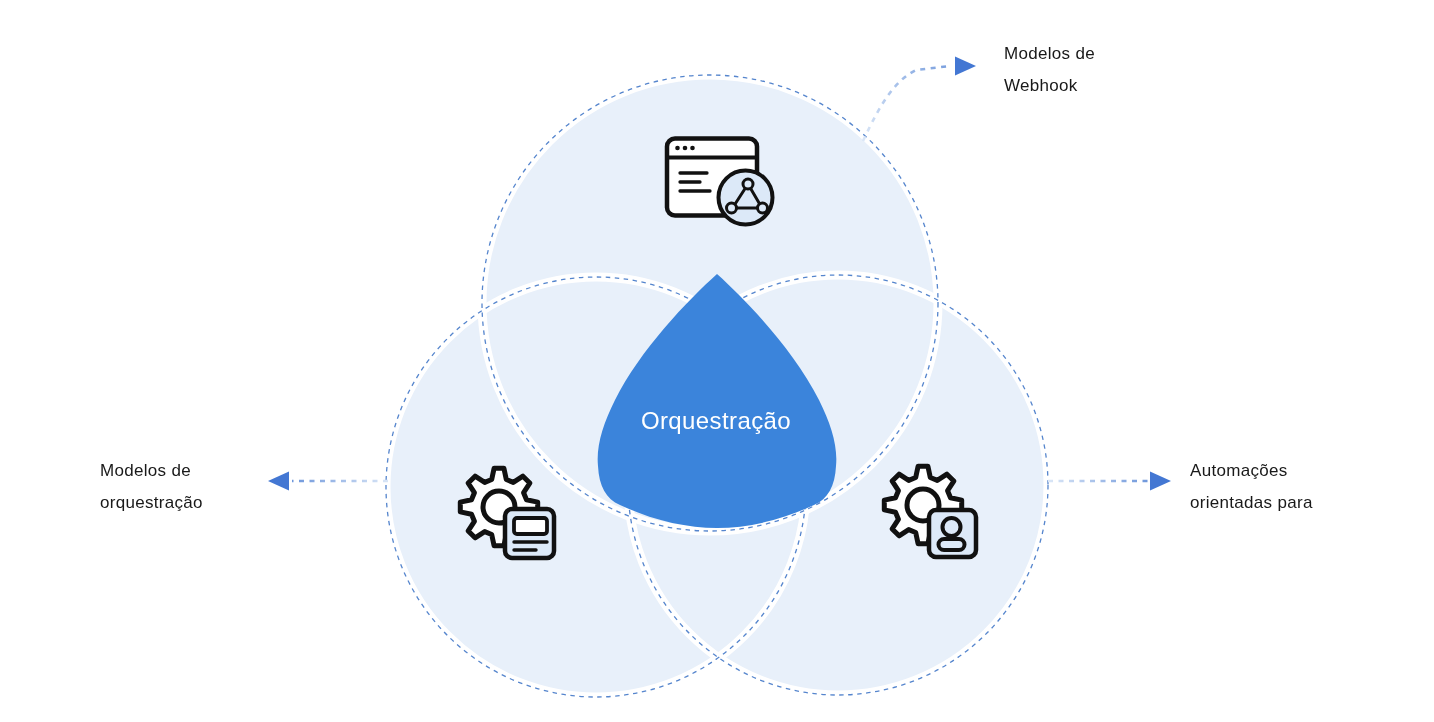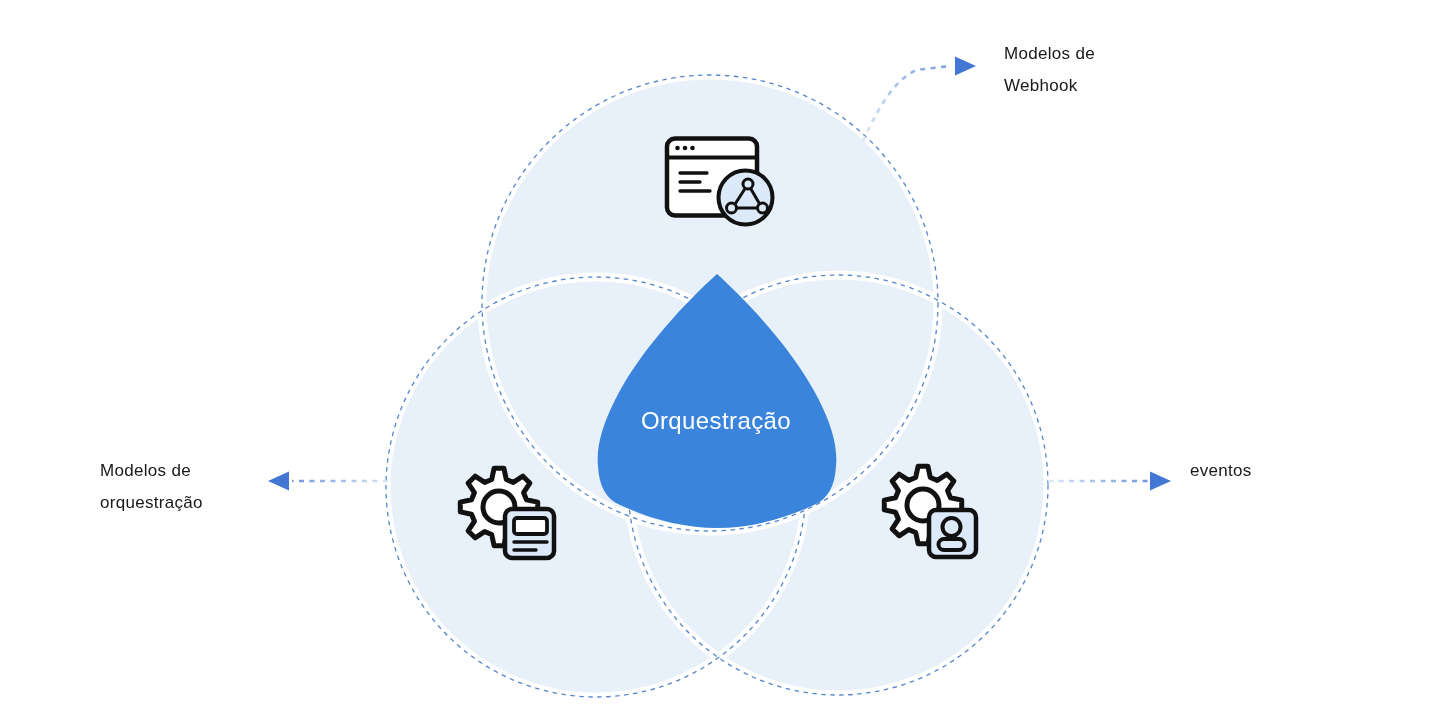--- a/index.html
+++ b/index.html
@@ -150,15 +150,16 @@
 
   <div class="callout callout-top">
     <div>Modelos de</div>
     <div>Webhook</div>
   </div>
   <div class="callout callout-left">
     <div>Modelos de</div>
     <div>orquestração</div>
   </div>
   <div class="callout callout-right">
-    <div>eventos</div>
+    <div>Automações</div>
+    <div>orientadas para</div>
   </div>
 </div>
 
 </body></html>

